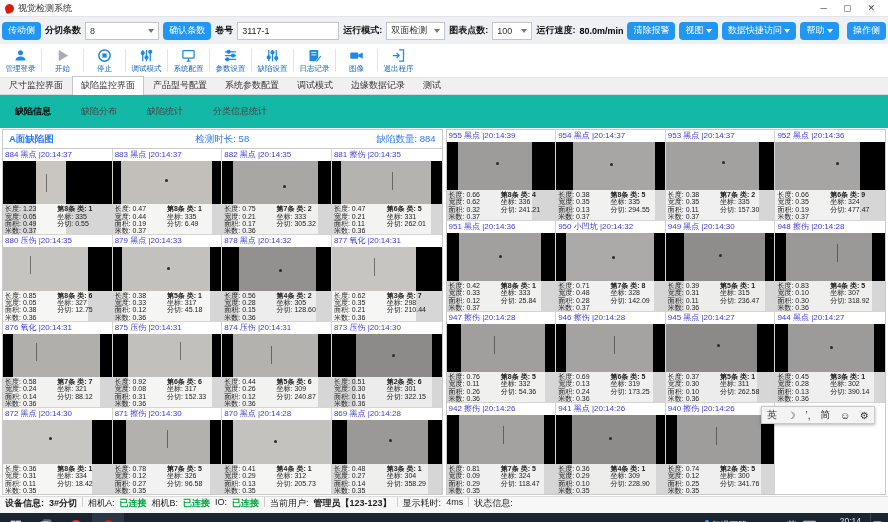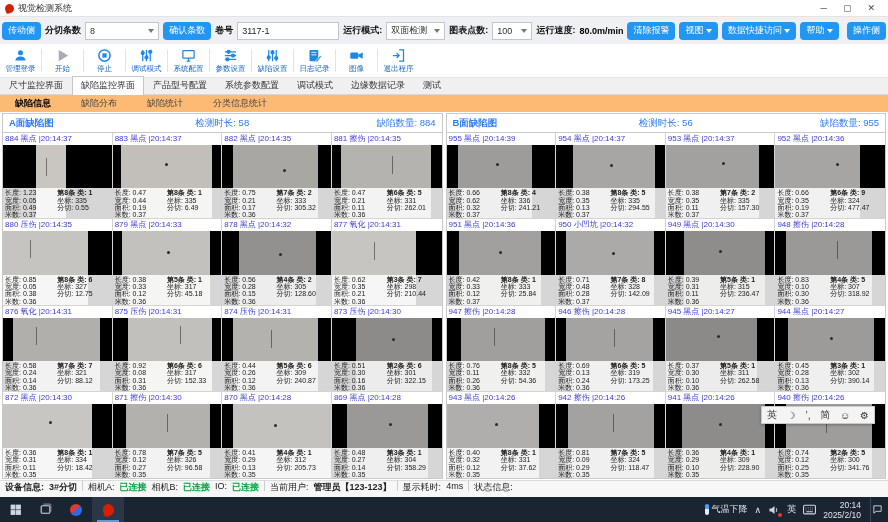--- a/index.html
+++ b/index.html
@@ -24,21 +24,21 @@
 .toolbar2{height:34px;display:flex;align-items:stretch;background:#fff;border-bottom:1px solid #e6e6e6}
 .action{width:41px;display:flex;flex-direction:column;align-items:center;justify-content:center;gap:1px;cursor:pointer}
 .aicon{height:16px;display:flex;align-items:center}
 .aicon svg{width:15px;height:15px}
 .albl{font-size:7.5px;color:#1565c0}
 .vdiv{width:1px;background:#e3e3e3;margin:5px 0}
 
 .maintabs{height:17px;background:#f0f0f0;display:flex;font-size:9px;border-bottom:1px solid #d8d8d8;align-items:flex-end}
 .mtab{padding:2px 8px;color:#333;cursor:pointer;border:1px solid transparent;border-bottom:none}
 .mtab.active{background:#fff;border-color:#c6c6c6;margin-bottom:-1px;padding-bottom:3px}
-.subtabs{height:17px;display:flex;font-size:9px;background:#fdba74;align-items:center}
+.subtabs{height:33px;display:flex;font-size:9px;background:#14b8a6;align-items:center}
 .stab{padding:0 15px;color:#444;cursor:pointer}
 .stab.active{font-weight:bold;color:#000}
 
 .panels{height:368px;display:flex;gap:3px;padding:1px 2px;background:#fff}
 .panel{flex:1;border:1px solid #c9c9c9;display:flex;flex-direction:column;min-width:0}
 .phead{height:19px;display:flex;align-items:center;padding:0 6px;border-bottom:1px solid #c9c9c9;font-size:9.5px;color:#2b7bf6}
 .ptitle{flex:1;font-weight:bold}
 .pstat{flex:1;text-align:center}
 .pstat:last-child{text-align:right;flex:1}
 .grid{flex:1;display:grid;grid-template-columns:repeat(4,1fr);grid-auto-rows:1fr}
@@ -552,25 +552,20 @@
             <div class="col">
               <div class="b">第3条 类: 1</div>
               <div>坐标: 304</div>
               <div>分切: 358.29</div>
             </div>
           </div>
         </div>
       </div>
   </section>
   <section class="panel">
-    <div class="phead">
-      <span class="ptitle">B面缺陷图</span>
-      <span class="pstat"><span>检测时长:</span> <span>56</span></span>
-      <span class="pstat"><span>缺陷数量:</span> <span>955</span></span>
-    </div>
     <div class="grid" id="grid1">
         <div class="cell">
           <div class="chead">955 黑点 |20:14:39</div>
           <div class="cimg" style="background: linear-gradient(to right, rgb(0, 0, 0) 0px, rgb(0, 0, 0) 10%, rgb(158, 156, 154) 10%, rgb(158, 156, 154) 79%, rgb(0, 0, 0) 79%, rgb(0, 0, 0) 100%);">
             <i class="dot" style="left: 46%; top: 42%;"></i>
           </div>
           <div class="cinfo" style="background: linear-gradient(rgba(255, 255, 255, 0.84), rgba(255, 255, 255, 0.84)), linear-gradient(to right, rgb(0, 0, 0) 0px, rgb(0, 0, 0) 10%, rgb(158, 156, 154) 10%, rgb(158, 156, 154) 79%, rgb(0, 0, 0) 79%, rgb(0, 0, 0) 100%);">
             <div class="col">
               <div>长度: 0.66</div>
               <div>宽度: 0.62</div>
@@ -783,39 +778,20 @@
             <div class="col">
               <div>长度: 0.45</div>
               <div>宽度: 0.28</div>
               <div>面积: 0.13</div>
               <div>米数: 0.36</div>
             </div>
             <div class="col">
               <div class="b">第3条 类: 1</div>
               <div>坐标: 302</div>
               <div>分切: 390.14</div>
-            </div>
-          </div>
-        </div>
-        <div class="cell">
-          <div class="chead">943 黑点 |20:14:26</div>
-          <div class="cimg" style="background: linear-gradient(to right, rgb(0, 0, 0) 0px, rgb(0, 0, 0) 0%, rgb(176, 174, 172) 0%, rgb(176, 174, 172) 85%, rgb(0, 0, 0) 85%, rgb(0, 0, 0) 100%);">
-            <i class="dot" style="left: 45%; top: 43%;"></i>
-          </div>
-          <div class="cinfo" style="background: linear-gradient(rgba(255, 255, 255, 0.84), rgba(255, 255, 255, 0.84)), linear-gradient(to right, rgb(0, 0, 0) 0px, rgb(0, 0, 0) 0%, rgb(176, 174, 172) 0%, rgb(176, 174, 172) 85%, rgb(0, 0, 0) 85%, rgb(0, 0, 0) 100%);">
-            <div class="col">
-              <div>长度: 0.40</div>
-              <div>宽度: 0.32</div>
-              <div>面积: 0.12</div>
-              <div>米数: 0.35</div>
-            </div>
-            <div class="col">
-              <div class="b">第8条 类: 1</div>
-              <div>坐标: 331</div>
-              <div>分切: 37.62</div>
             </div>
           </div>
         </div>
         <div class="cell">
           <div class="chead">942 擦伤 |20:14:26</div>
           <div class="cimg" style="background: linear-gradient(to right, rgb(0, 0, 0) 0px, rgb(0, 0, 0) 11%, rgb(164, 162, 160) 11%, rgb(164, 162, 160) 90%, rgb(0, 0, 0) 90%, rgb(0, 0, 0) 100%);">
             <i class="scratch" style="left: 52%; top: 23%;"></i>
           </div>
           <div class="cinfo" style="background: linear-gradient(rgba(255, 255, 255, 0.84), rgba(255, 255, 255, 0.84)), linear-gradient(to right, rgb(0, 0, 0) 0px, rgb(0, 0, 0) 11%, rgb(164, 162, 160) 11%, rgb(164, 162, 160) 90%, rgb(0, 0, 0) 90%, rgb(0, 0, 0) 100%);">
             <div class="col">

